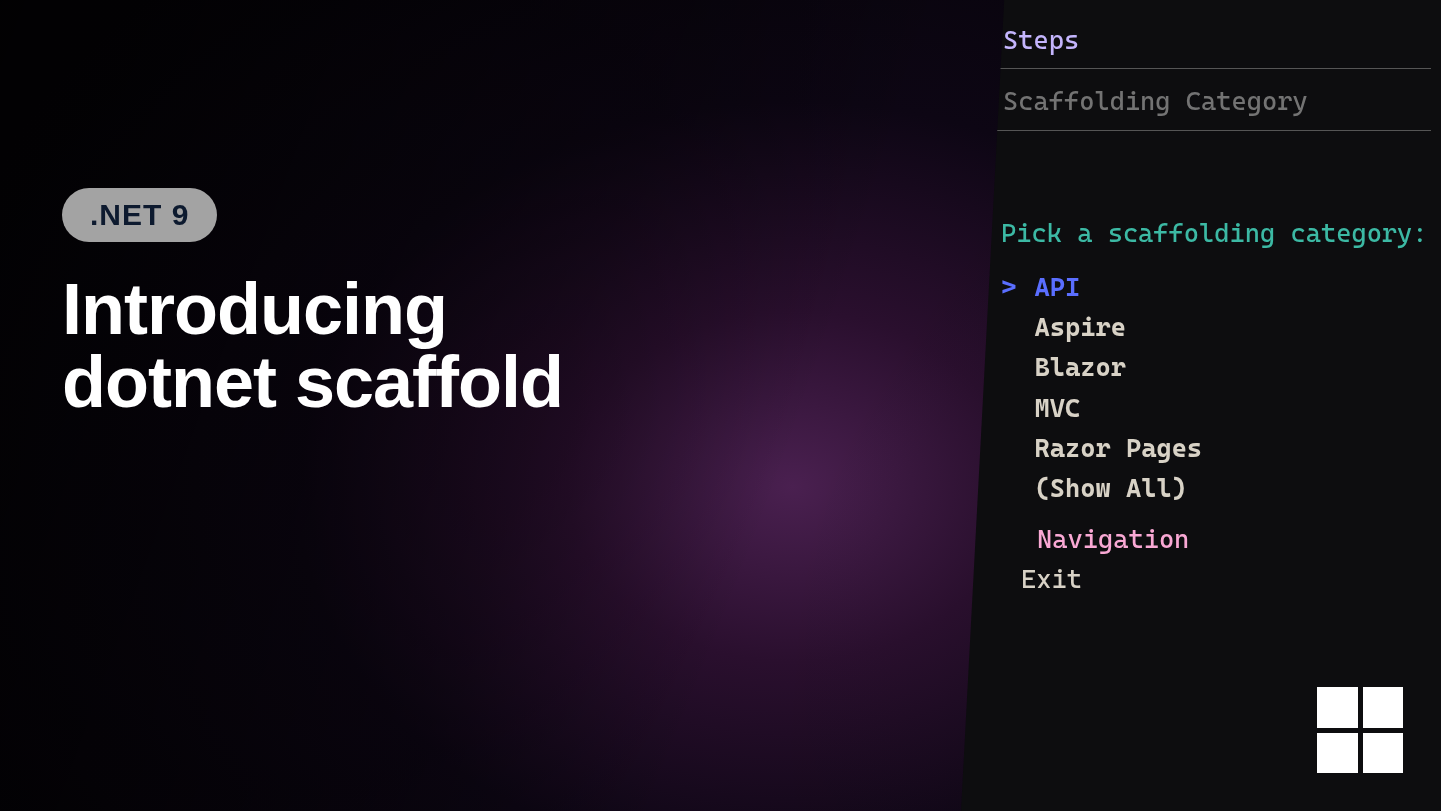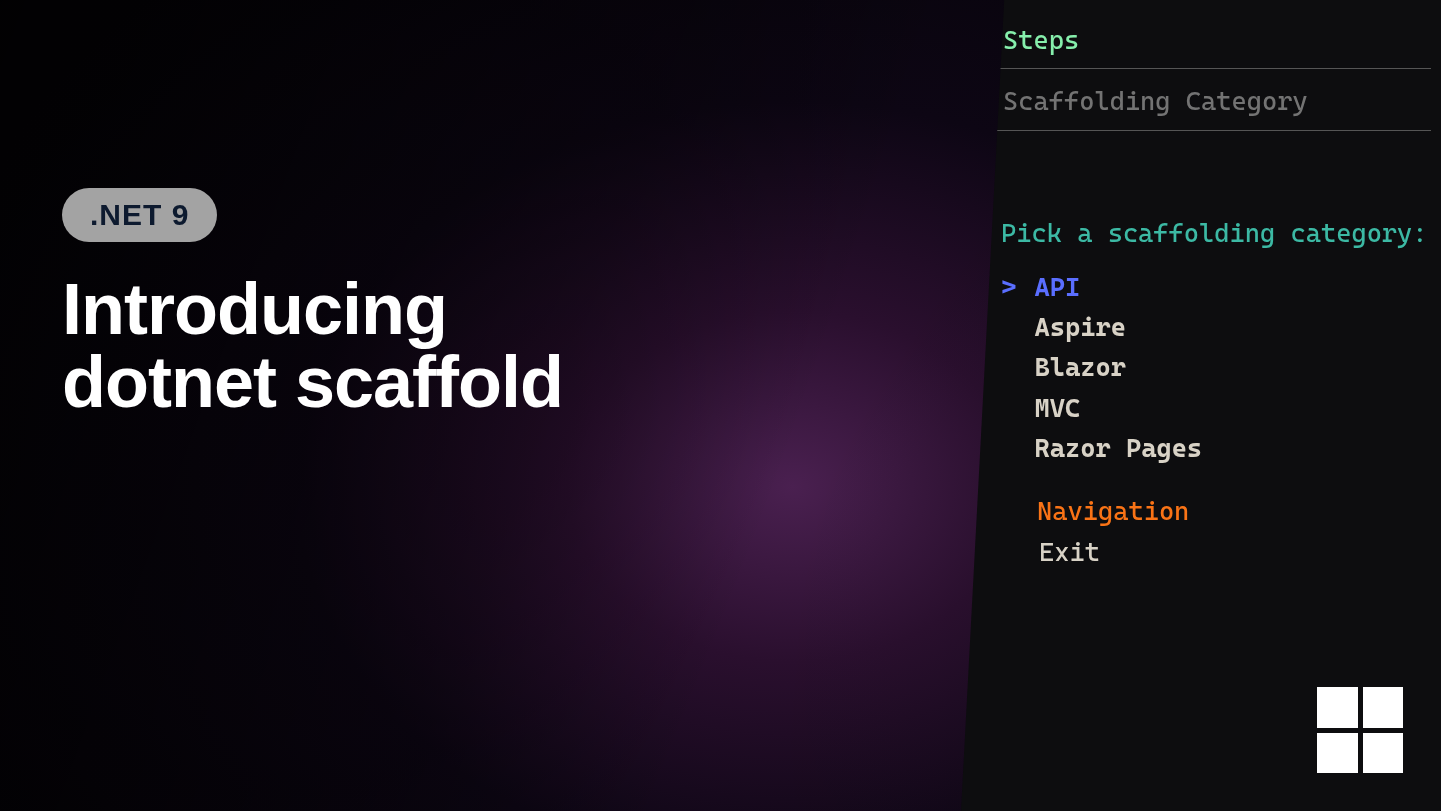--- a/index.html
+++ b/index.html
@@ -61,34 +61,34 @@
     clip-path: polygon(9% 0, 100% 0, 100% 100%, 0 100%);
     padding: 20px 0 0 30px;
     font-family: "Cascadia Mono", "Consolas", ui-monospace, monospace;
     font-size: 26px;
     line-height: 1.55;
     color: #d8d2c6;
     z-index: 3;
   }
 
   .steps-label {
-    color: #86efac;
+    color: #c4b5fd;
     margin-left: 12px;
     margin-bottom: 6px;
   }
   .hr { border: none; border-top: 1px solid #555; margin: 8px 10px 12px 0; }
   .section-title { margin-left: 12px; color: #737373; margin-bottom: 6px; }
   .spacer { height: 70px; }
   .prompt { color: #3cb9a4; margin-left: 10px; margin-bottom: 14px; }
   .menu { margin-left: 10px; font-weight: bold; }
   .menu-row { white-space: pre; }
   .sel .caret, .sel .label { color: #5a6eff; }
   .caret { display: inline-block; width: 1.2ch; }
-  .nav-label { color: #f97316; margin-left: 46px; margin-top: 23px; }
-  .exit-row { margin-left: 48px; }
+  .nav-label { color: #f9a8d4; margin-left: 46px; margin-top: 10px; }
+  .exit-row { margin-left: 30px; }
 
   .ms-logo {
     position: absolute;
     right: 38px;
     bottom: 38px;
     width: 86px;
     height: 86px;
     display: grid;
     grid-template-columns: 1fr 1fr;
     grid-template-rows: 1fr 1fr;
@@ -117,20 +117,21 @@
   <hr class="hr">
   <div class="spacer"></div>
   <div class="prompt">Pick a scaffolding category:</div>
 
   <div class="menu">
     <div class="menu-row sel"><span class="caret">&gt;</span> <span class="label">API</span></div>
     <div class="menu-row"><span class="caret"> </span> <span class="label">Aspire</span></div>
     <div class="menu-row"><span class="caret"> </span> <span class="label">Blazor</span></div>
     <div class="menu-row"><span class="caret"> </span> <span class="label">MVC</span></div>
     <div class="menu-row"><span class="caret"> </span> <span class="label">Razor Pages</span></div>
+    <div class="menu-row"><span class="caret"> </span> <span class="label">(Show All)</span></div>
   </div>
 
   <div class="nav-label">Navigation</div>
   <div class="exit-row"><span>Exit</span></div>
 </div>
 
 <div class="ms-logo">
   <div></div>
     <div></div>
     <div></div>

